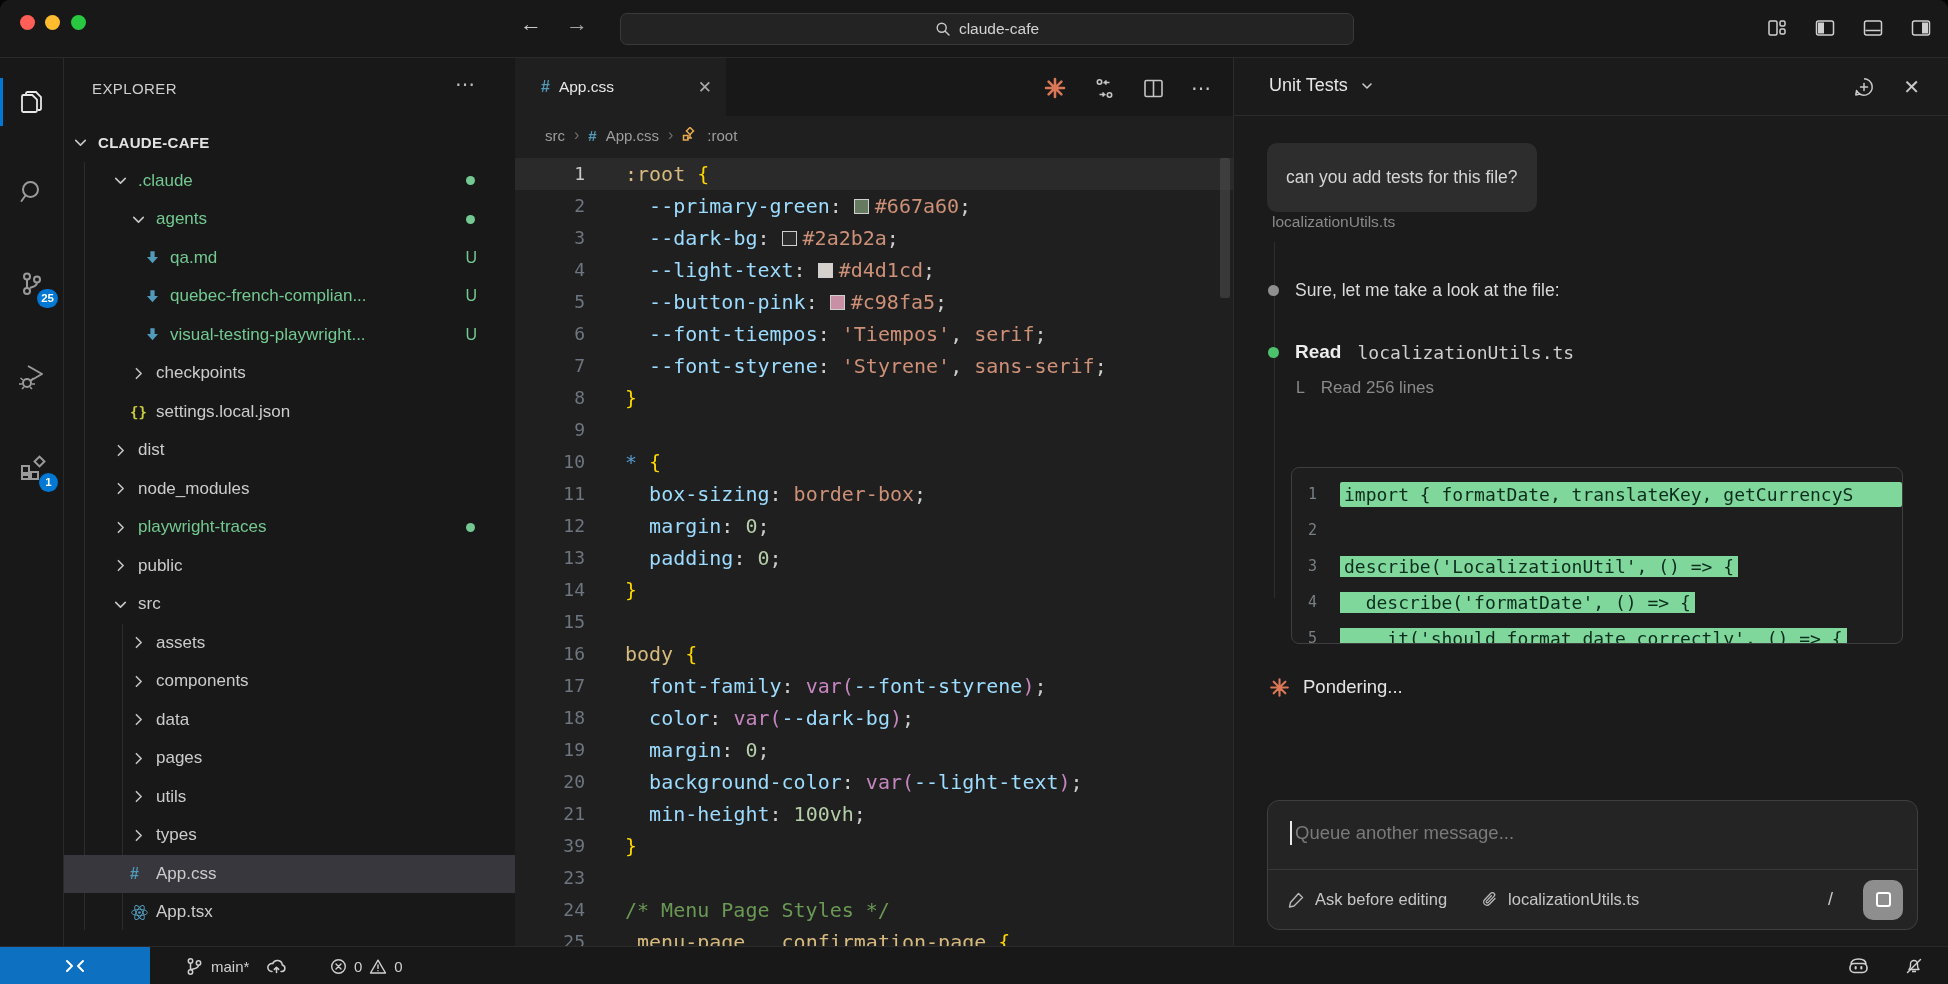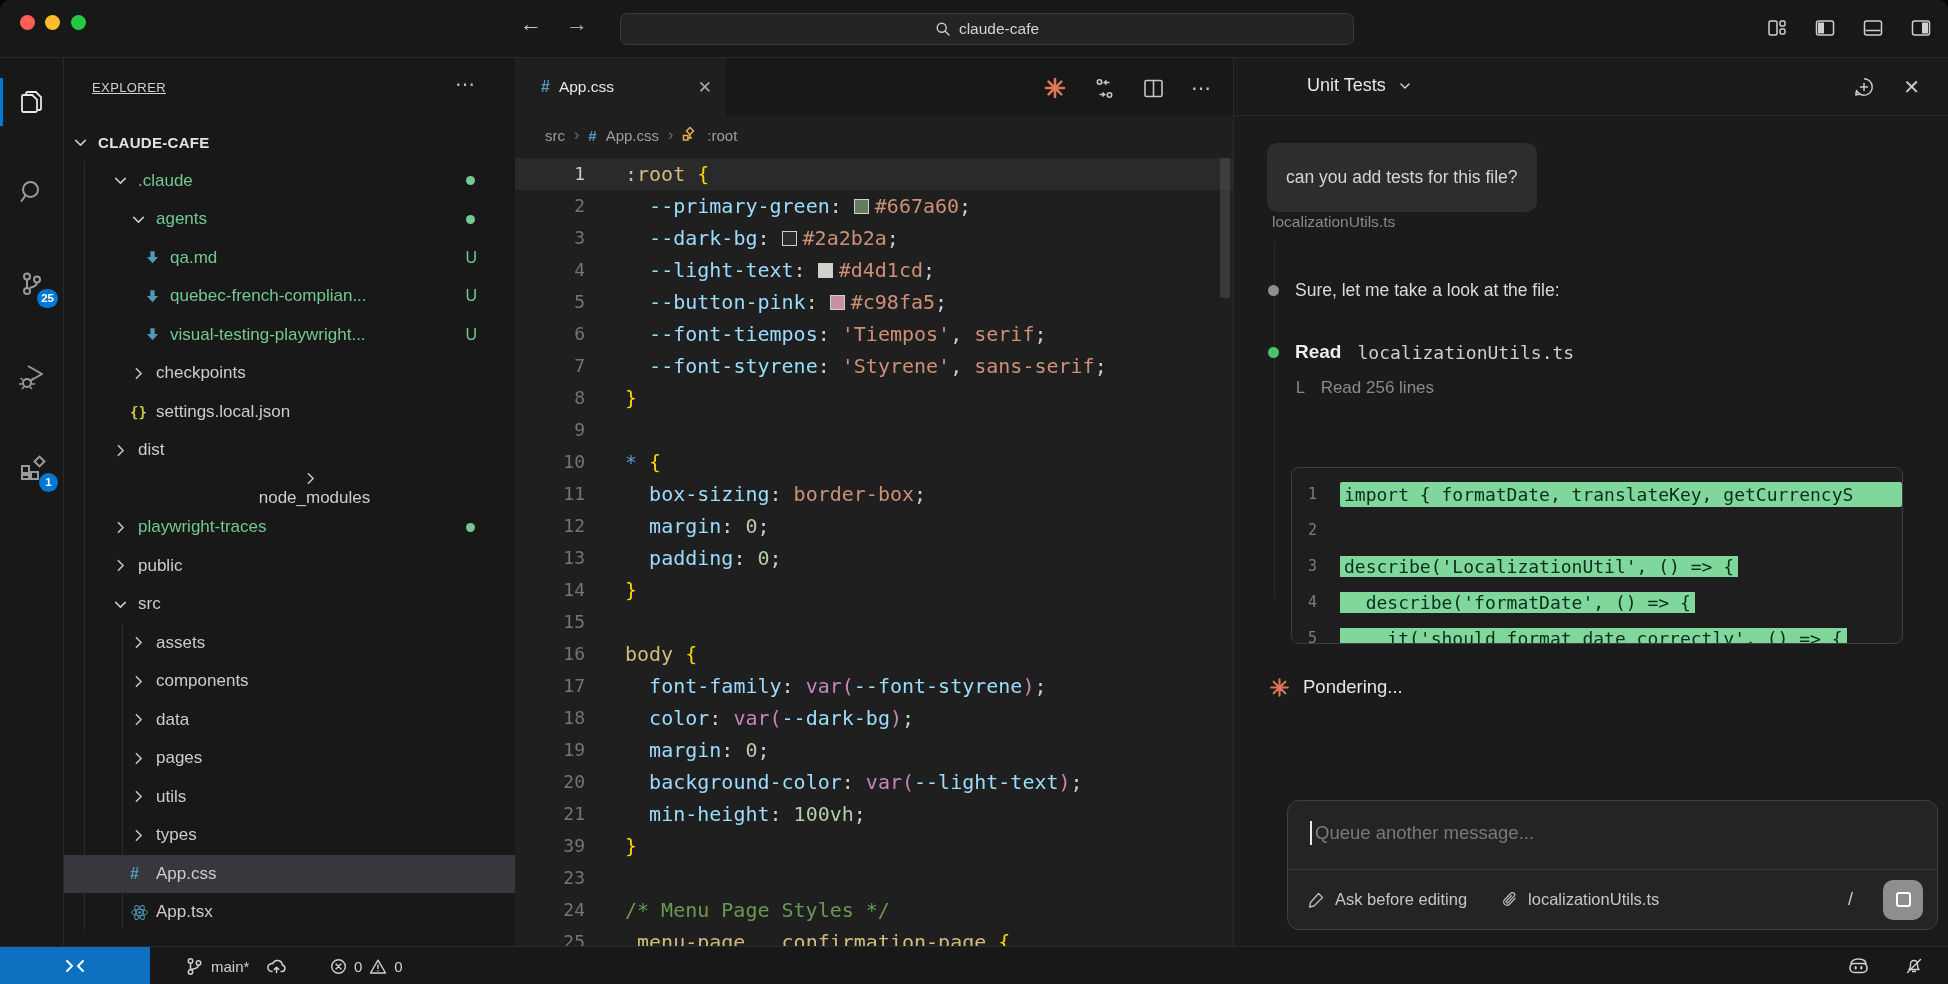--- a/index.html
+++ b/index.html
@@ -17,21 +17,21 @@
 
   
   .activitybar { position:absolute; top:58px; left:0; width:64px; bottom:38px; background:#181818; border-right:1px solid #2a2a2a; }
   .ab-item { position:absolute; left:0; width:64px; height:48px; display:flex; align-items:center; justify-content:center; }
   .ab-badge { position:absolute; right:6px; bottom:0px; background:#0078d4; color:#fff; font-size:11.5px; font-weight:700; border-radius:10px; min-width:19px; height:19px; line-height:19px; text-align:center; padding:0 4px; }
   .ab-active-bar { position:absolute; left:0; top:20px; width:3px; height:48px; background:#0078d4; }
 
   
   .sidebar { position:absolute; top:58px; left:64px; width:451px; bottom:38px; background:#181818; overflow:hidden; }
   .sb-header { position:absolute; top:0; left:0; right:0; height:60px; }
-  .sb-title { position:absolute; left:28px; top:22px; font-size:13px; letter-spacing:.4px; color:#cfcfcf;text-decoration:underline; }
+  .sb-title { position:absolute; left:28px; top:22px; font-size:15px; letter-spacing:.4px; color:#cfcfcf; }
   .sb-more { position:absolute; right:38px; top:14px; color:#bdbdbd; font-size:20px; letter-spacing:2px; }
   .guide { position:absolute; width:1px; background:#2c2c2c; }
   #tree { position:absolute; top:65px; left:0; right:0; }
   .tree-row { position:relative; display:flex; align-items:center; height:38.5px; color:#cccccc; font-size:17px; cursor:default; }
   .tree-row.selected { background:#37373d; }
   .tr-chev { width:24px; height:18px; display:flex; align-items:center; color:#c5c5c5; flex:0 0 auto; }
   .tr-chev.down svg { transform:rotate(90deg); }
   .tr-icon { width:24px; display:flex; align-items:center; flex:0 0 auto; font-size:15px; }
   .tr-label { margin-left:2px; white-space:nowrap; }
   .tr-label.green { color:#73c991; }
@@ -55,41 +55,41 @@
   .code-row.cur .ln { color:#c9c9c9; }
   .lc { padding-left:40px; }
   .tk-sel{color:#d7ba7d} .tk-brace{color:#ffd700} .tk-prop{color:#9cdcfe} .tk-val{color:#ce9178}
   .tk-num{color:#b5cea8} .tk-punc{color:#cccccc} .tk-var{color:#c586c0} .tk-com{color:#6a9955} .tk-star{color:#569cd6}
   .swatch { display:inline-block; width:15px; height:15px; border:1px solid #cfcfcf; margin-right:6px; vertical-align:-1px; }
   .ed-scrollbar { position:absolute; right:3px; top:100px; width:10px; height:140px; background:#4f4f4f; opacity:.55; border-radius:2px; }
 
   
   .rightpanel { position:absolute; top:58px; left:1233px; right:0; bottom:38px; background:#1b1b1b; border-left:1px solid #2b2b2b; overflow:hidden; }
   .rp-header { position:absolute; top:0; left:0; right:0; height:58px; border-bottom:1px solid #2b2b2b; }
-  .rp-title { position:absolute; left:35px; top:17px; color:#e6e6e6; font-size:18px; display:flex; gap:12px; align-items:center;margin-left:38px; }
+  .rp-title { position:absolute; left:35px; top:17px; color:#e6e6e6; font-size:18px; display:flex; gap:12px; align-items:center; }
   .rp-hicons { position:absolute; right:28px; top:17px; display:flex; gap:28px; align-items:center; color:#c9c9c9; }
   .bubble { position:absolute; left:33px; top:85px; background:#2d2d2d; border-radius:10px; padding:24px 19px; color:#d5d5d5; font-size:17.5px; }
   .ctx-file { position:absolute; left:38px; top:155px; color:#8a8a8a; font-size:15.5px; }
   .thread-line { position:absolute; left:40px; top:184px; width:1px; height:356px; background:#2e2e2e; }
   .c-row { position:absolute; left:34px; display:flex; align-items:center; gap:16px; }
   .dot-g { width:11px; height:11px; border-radius:50%; background:#8f8f8f; flex:0 0 auto; }
   .dot-green { width:11px; height:11px; border-radius:50%; background:#4bc26b; flex:0 0 auto; }
   .c-text { color:#dadada; font-size:17.5px; }
   .c-bold { color:#ededed; font-size:19px; font-weight:700; }
   .c-mono { font-family:"DejaVu Sans Mono", monospace; font-size:18px; color:#cfcfcf; }
   .c-sub { position:absolute; left:62px; color:#8a8a8a; font-size:17px; }
   .c-sub .ell { margin-right:11px; font-size:16px; }
   .cblock { position:absolute; left:57px; top:409px; width:612px; height:177px; border:1px solid #3e3e3e; border-radius:8px; background:#1e1e1e; overflow:hidden; padding-top:8px; }
   .ccode-row { display:flex; align-items:center; height:36px; font-family:"DejaVu Sans Mono", monospace; }
   .cnum { width:48px; padding-left:16px; color:#778086; font-size:15px; flex:0 0 auto; }
   .ctext { font-size:18px; white-space:pre; flex:1; overflow:hidden; }
   .added { background:#7fd79b; color:#0d2d1d; padding:2px 4px; border-radius:2px; }
   .added.full { display:block; width:100%; }
   .ponder { position:absolute; left:35px; top:618px; display:flex; align-items:center; gap:13px; color:#e4e4e4; font-size:18.5px; }
-  .composer { position:absolute; left:33px; top:742px; width:651px; height:130px; background:#242424; border:1px solid #3f3f3f; border-radius:12px;margin-left:20px; }
+  .composer { position:absolute; left:33px; top:742px; width:651px; height:130px; background:#242424; border:1px solid #3f3f3f; border-radius:12px; }
   .comp-input { position:absolute; top:20px; left:22px; display:flex; align-items:center; color:#7a7a7a; font-size:18.5px; }
   .caret { display:inline-block; width:2px; height:24px; background:#e9e9e9; margin-right:3px; }
   .comp-bottom { position:absolute; left:0; right:0; bottom:0; height:60px; border-top:1px solid #383838; display:flex; align-items:center; padding:0 14px 0 20px; gap:10px; color:#c6c6c6; font-size:16.5px; }
   .comp-spacer { flex:1; }
   .slash { color:#c9c9c9; font-size:18px; margin-right:20px; }
   .stop-btn { width:40px; height:40px; background:#8e8e8e; border-radius:10px; display:flex; align-items:center; justify-content:center; }
   .stop-sq { width:15px; height:15px; border:2.5px solid #ffffff; border-radius:3px; }
 
   
   .statusbar { position:absolute; left:0; right:0; bottom:0; height:38px; background:#181818; border-top:1px solid #2a2a2a; color:#d0d0d0; font-size:15px;padding-left:16px; }
@@ -254,21 +254,21 @@
           <span class="tr-label">settings.local.json</span>
         </div>
         <div class="tree-row" style="padding-left: 48px;">
           <span class="tr-chev">
             <svg width="17" height="17" viewBox="0 0 16 16" fill="none">
               <path d="M6 3.5L10.5 8L6 12.5" stroke="currentColor" stroke-width="1.5" stroke-linecap="round" stroke-linejoin="round"></path>
             </svg>
           </span>
           <span class="tr-label">dist</span>
         </div>
-        <div class="tree-row" style="padding-left: 48px; flex-direction: column;">
+        <div class="tree-row" style="padding-left: 48px;">
           <span class="tr-chev">
             <svg width="17" height="17" viewBox="0 0 16 16" fill="none">
               <path d="M6 3.5L10.5 8L6 12.5" stroke="currentColor" stroke-width="1.5" stroke-linecap="round" stroke-linejoin="round"></path>
             </svg>
           </span>
           <span class="tr-label">node_modules</span>
         </div>
         <div class="tree-row" style="padding-left: 48px;">
           <span class="tr-chev">
             <svg width="17" height="17" viewBox="0 0 16 16" fill="none">

